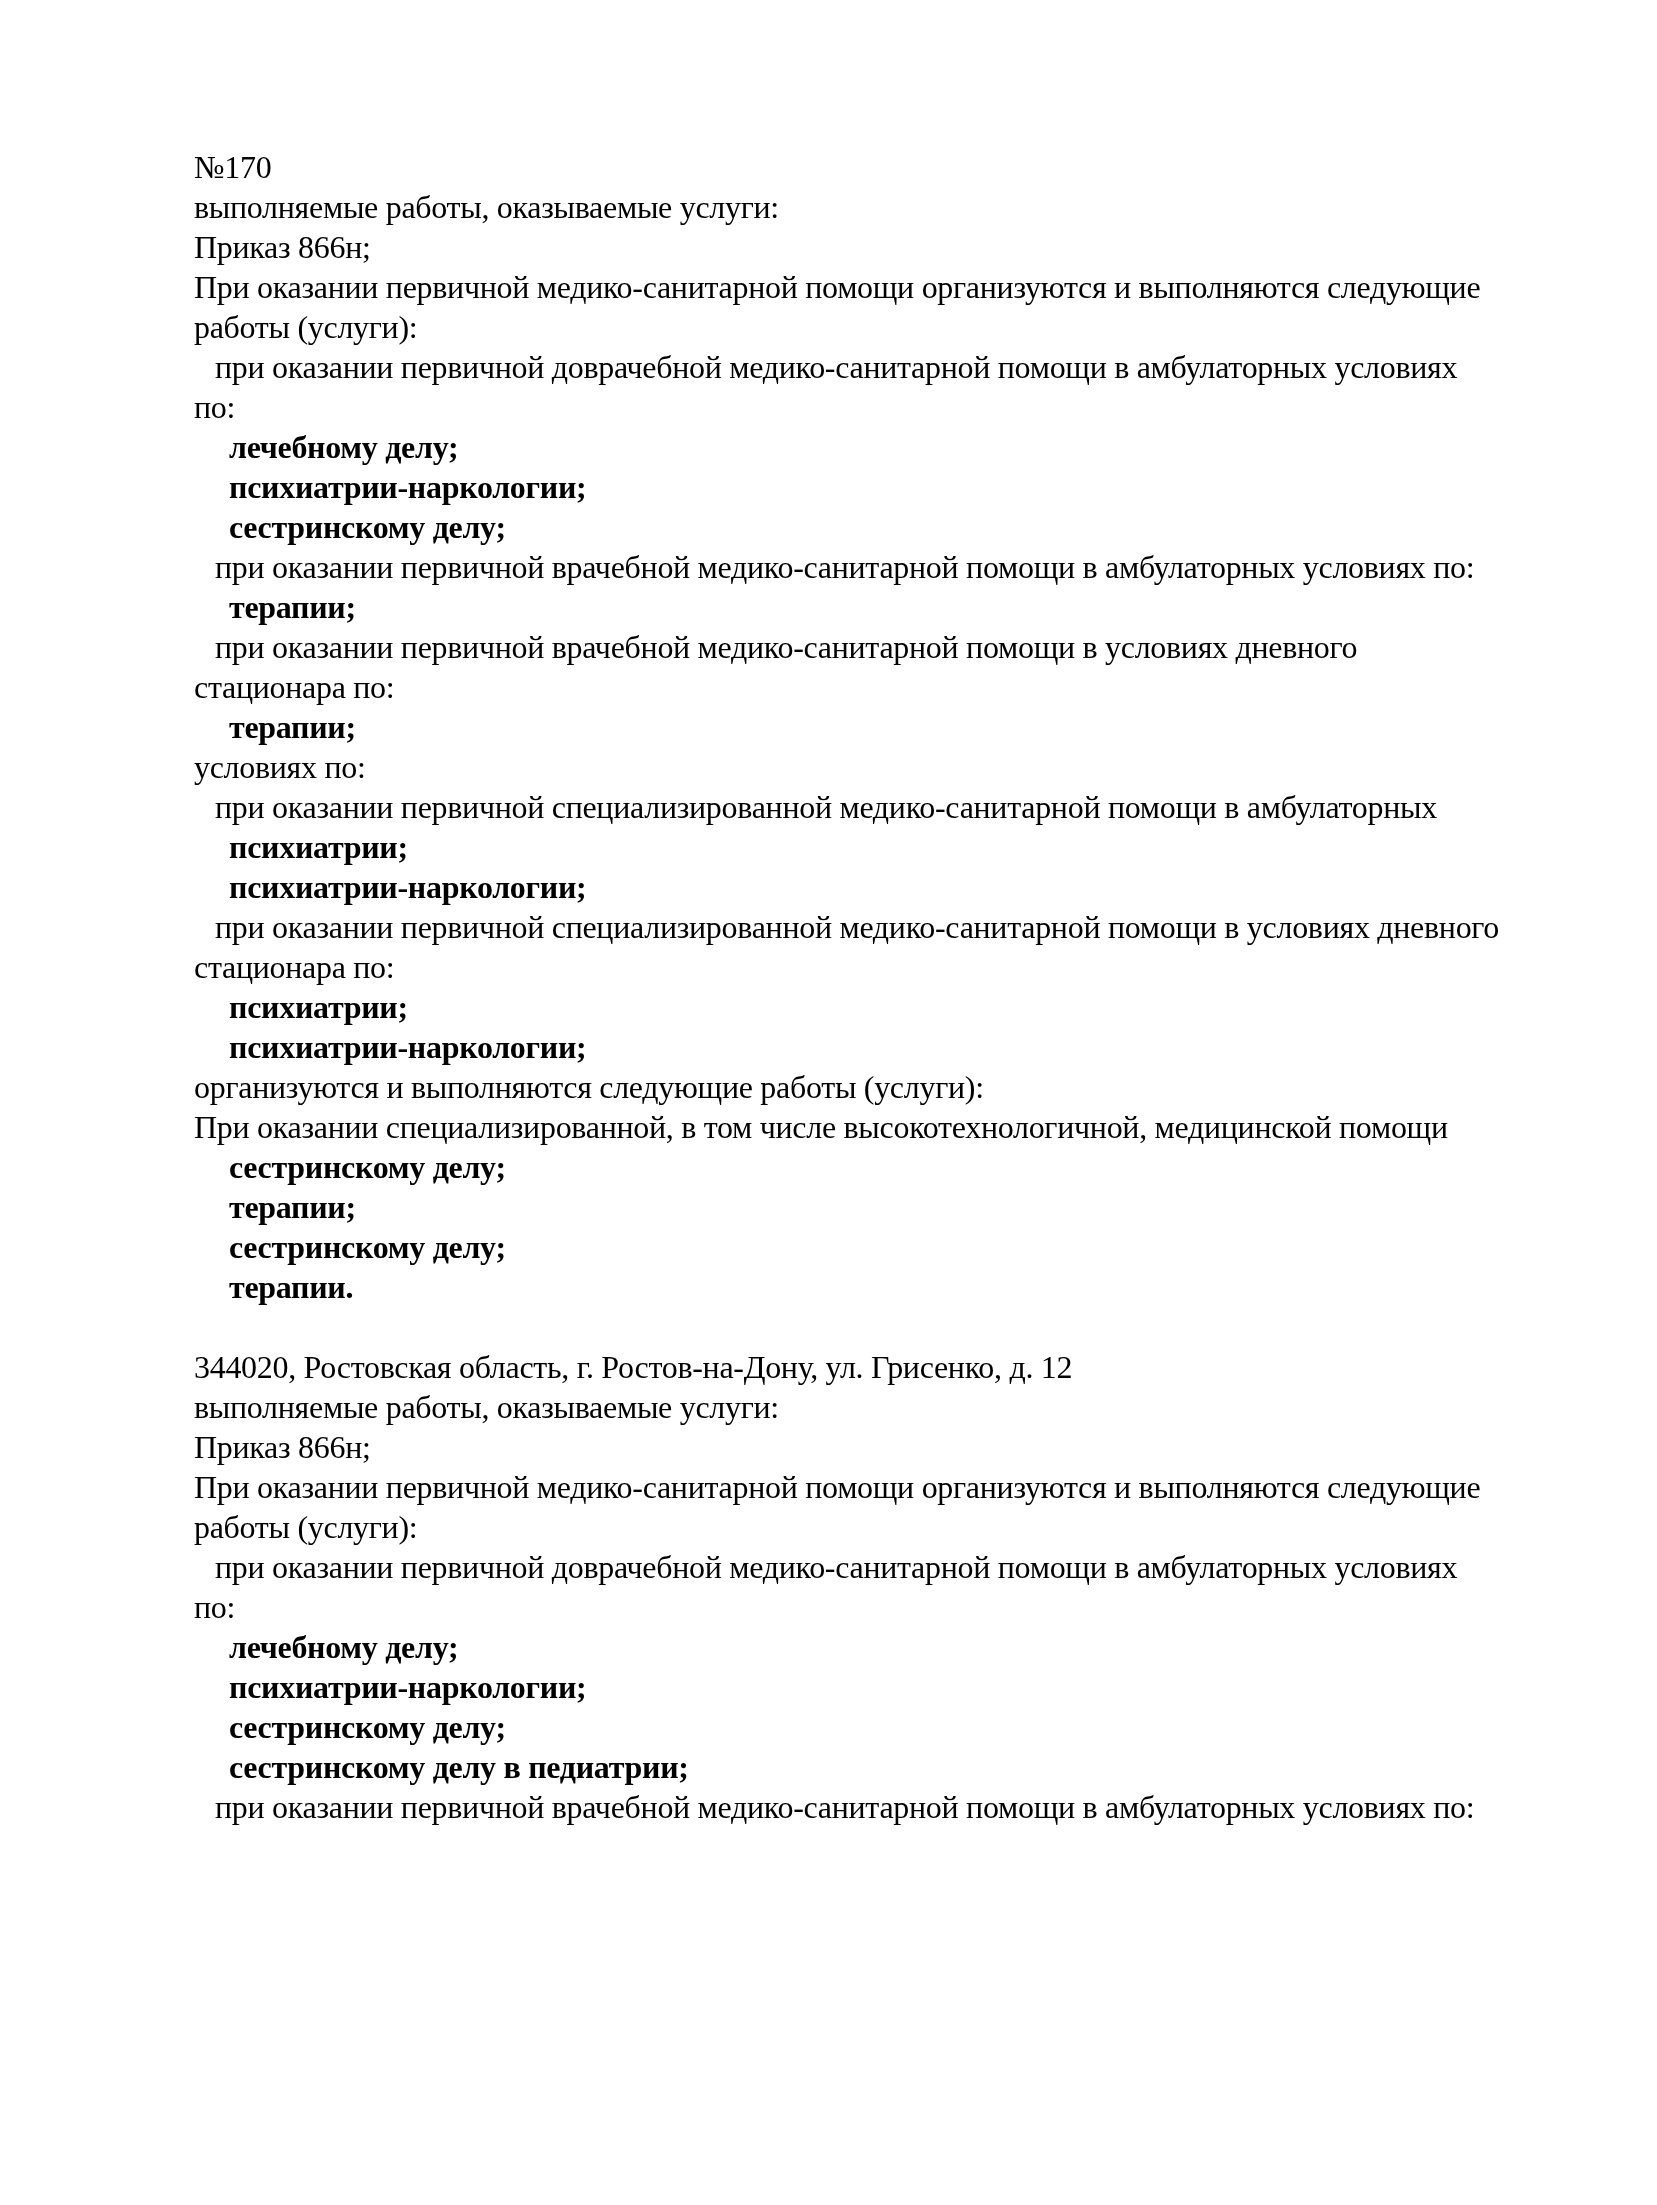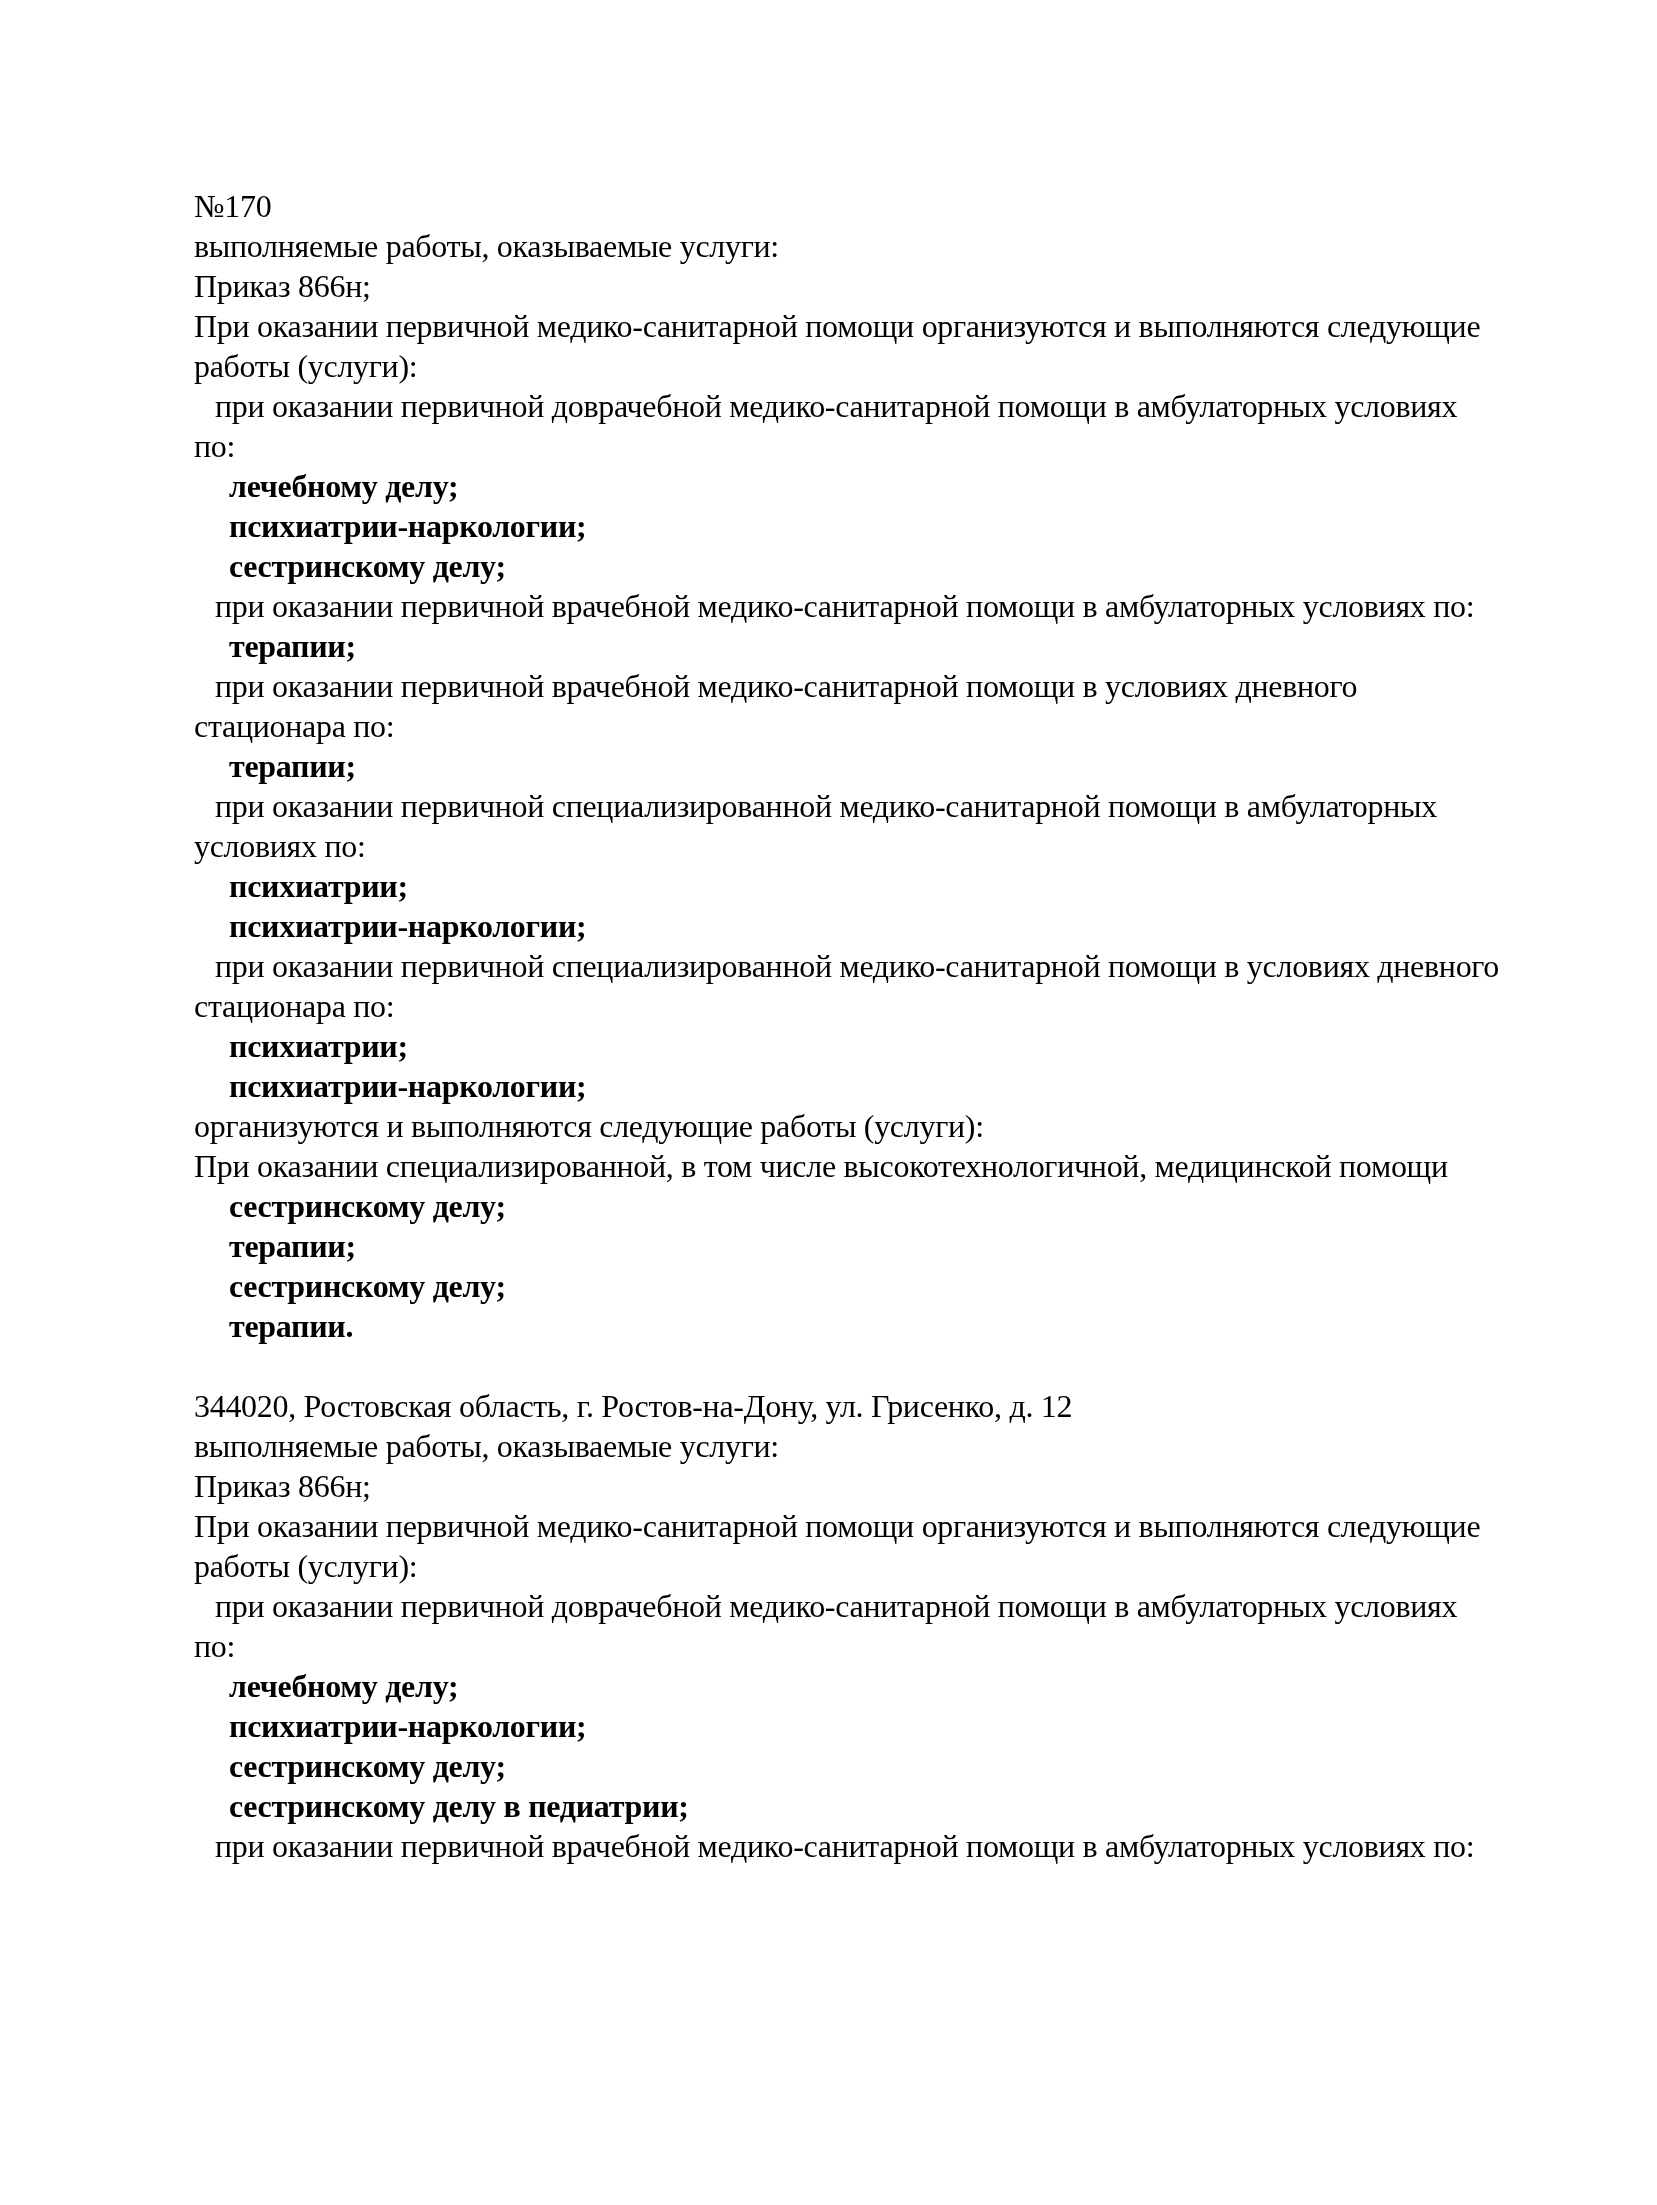--- a/index.html
+++ b/index.html
@@ -13,21 +13,20 @@
     background: #ffffff;
     font-family: "Liberation Serif", "DejaVu Serif", serif;
     overflow: hidden;
   }
   .page-text {
     position: absolute;
     left: 194px;
     top: 147px;
     width: 1377px;
     color: #000000;
-    margin-top: 39px;
   }
   .line {
     height: 40px;
     line-height: 40px;
     font-size: 32px;
     white-space: nowrap;
     letter-spacing: -0.3px;
   }
   .indent-1 { padding-left: 21px; }
   .indent-2 { padding-left: 35px; font-weight: bold; }
@@ -44,22 +43,22 @@
     <div class="line indent-1">при оказании первичной доврачебной медико-санитарной помощи в амбулаторных условиях</div>
     <div class="line">по:</div>
     <div class="line indent-2">лечебному делу;</div>
     <div class="line indent-2">психиатрии-наркологии;</div>
     <div class="line indent-2">сестринскому делу;</div>
     <div class="line indent-1">при оказании первичной врачебной медико-санитарной помощи в амбулаторных условиях по:</div>
     <div class="line indent-2">терапии;</div>
     <div class="line indent-1">при оказании первичной врачебной медико-санитарной помощи в условиях дневного</div>
     <div class="line">стационара по:</div>
     <div class="line indent-2">терапии;</div>
+    <div class="line">условиях по:</div>
     <div class="line indent-1">при оказании первичной специализированной медико-санитарной помощи в амбулаторных</div>
-    <div class="line">условиях по:</div>
     <div class="line indent-2">психиатрии;</div>
     <div class="line indent-2">психиатрии-наркологии;</div>
     <div class="line indent-1">при оказании первичной специализированной медико-санитарной помощи в условиях дневного</div>
     <div class="line">стационара по:</div>
     <div class="line indent-2">психиатрии;</div>
     <div class="line indent-2">психиатрии-наркологии;</div>
     <div class="line">организуются и выполняются следующие работы (услуги):</div>
     <div class="line">При оказании специализированной, в том числе высокотехнологичной, медицинской помощи</div>
     <div class="line indent-2">сестринскому делу;</div>
     <div class="line indent-2">терапии;</div>

